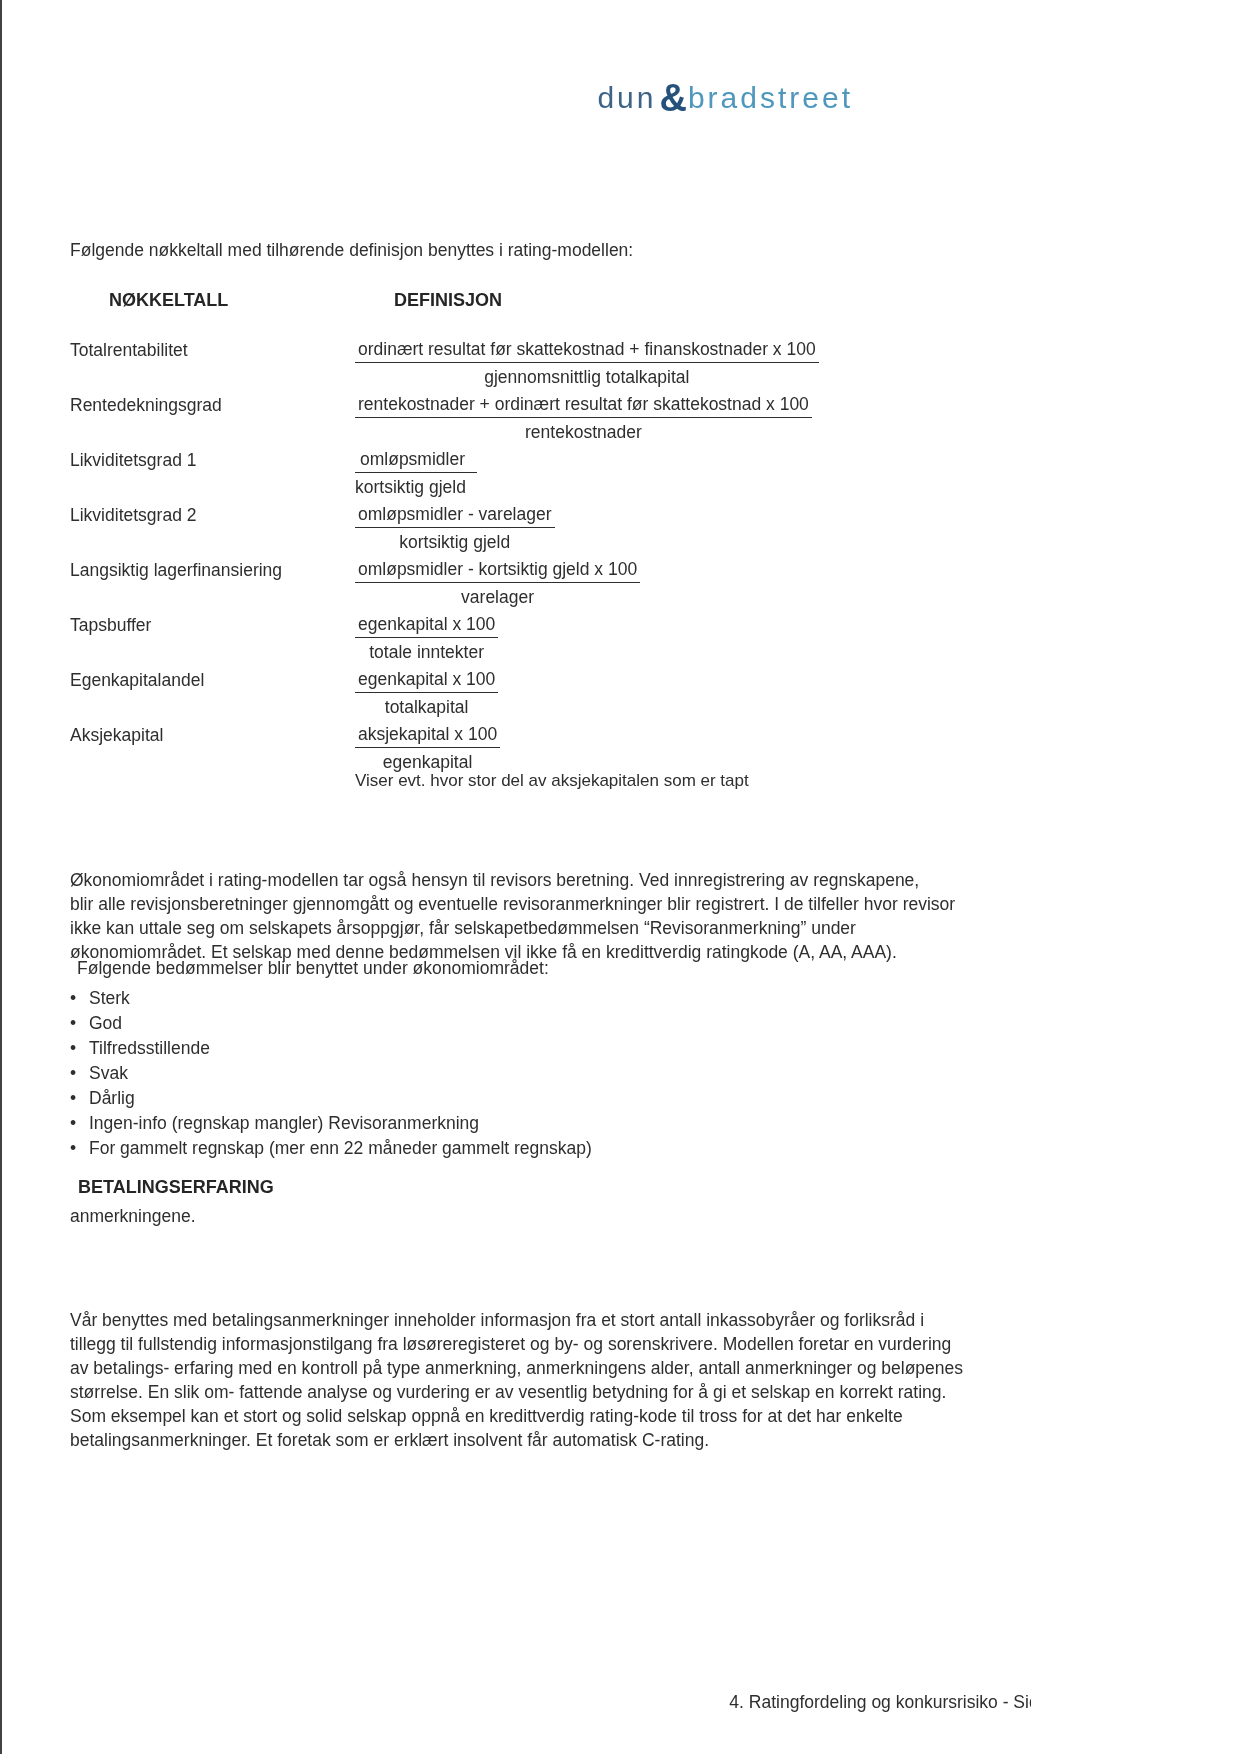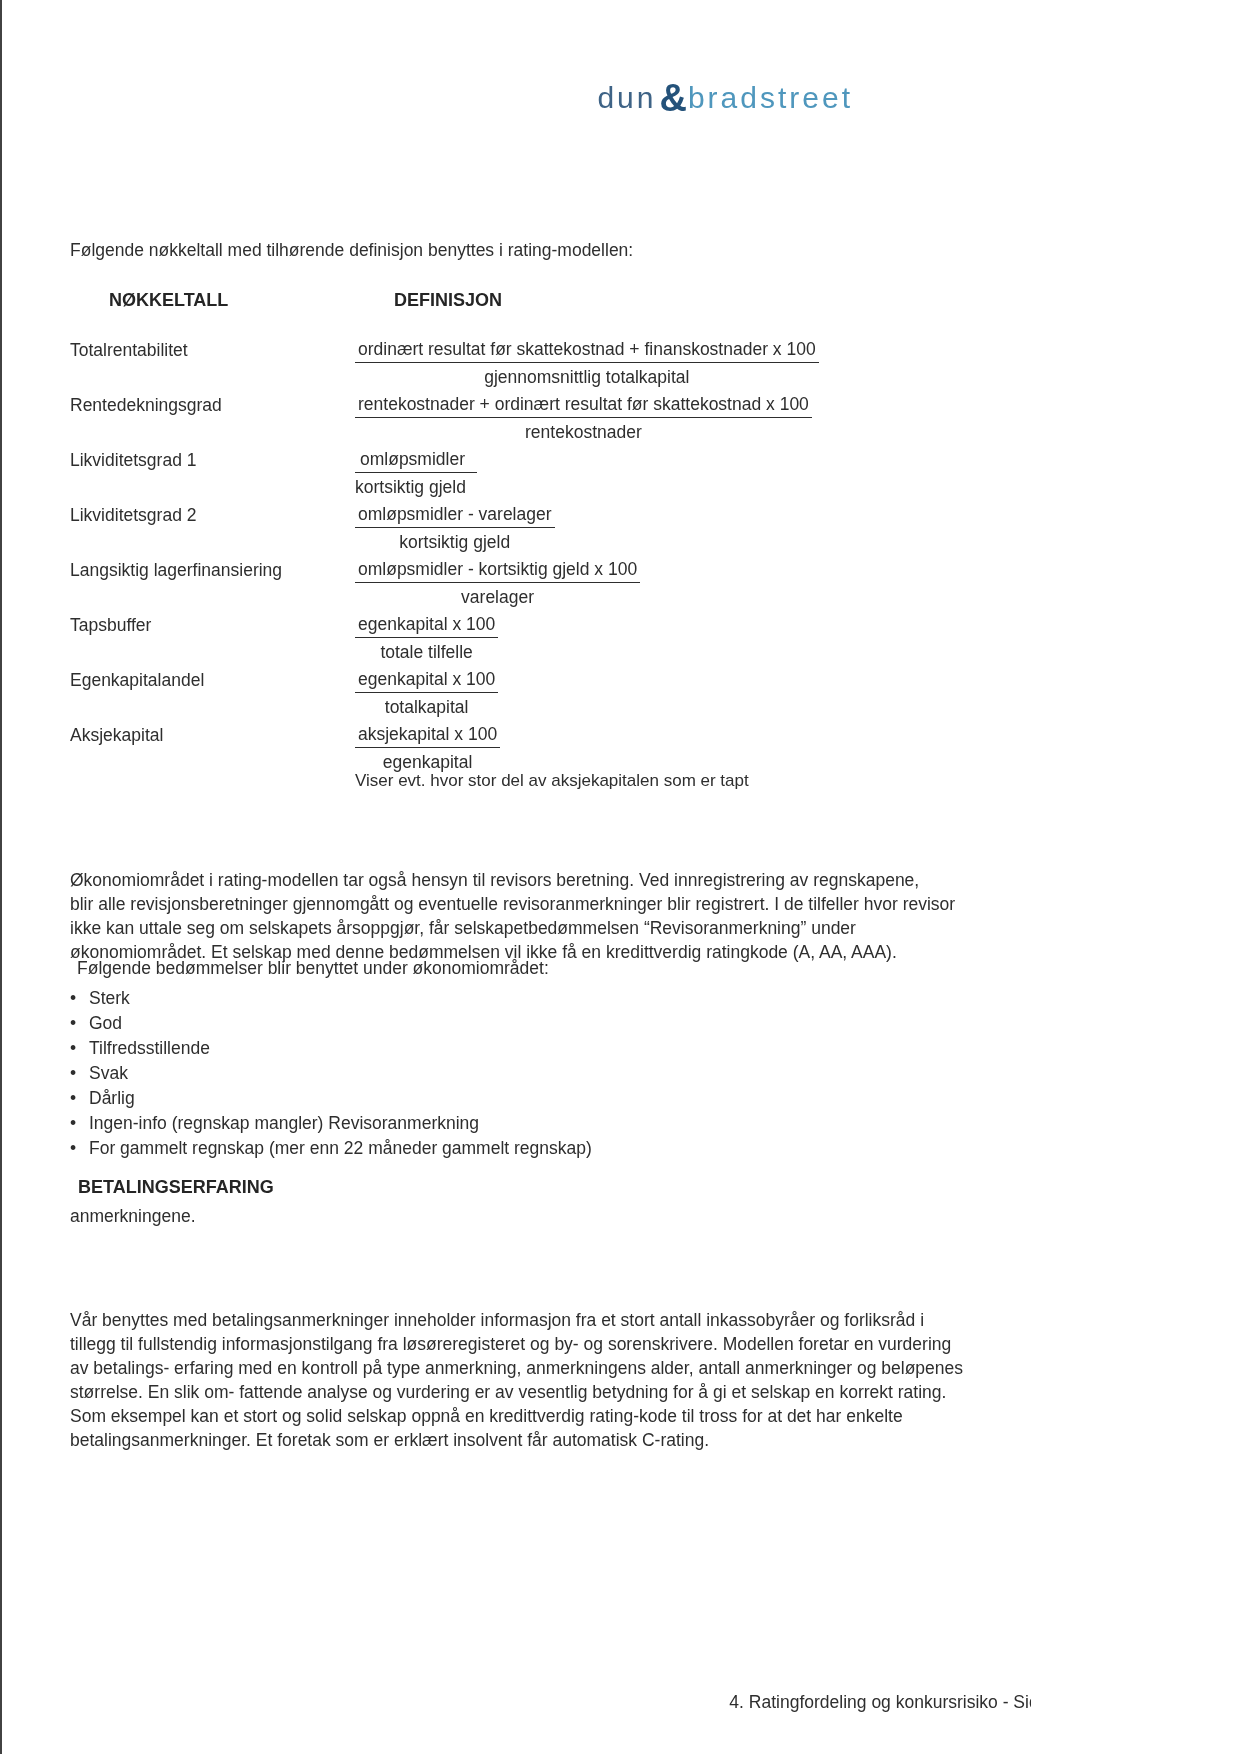--- a/index.html
+++ b/index.html
@@ -98,21 +98,21 @@
       <div class="tlabel">Langsiktig lagerfinansiering</div>
       <div class="frac">
         <span class="num">omløpsmidler - kortsiktig gjeld x 100</span>
         <span class="den">varelager</span>
       </div>
     </div>
     <div class="trow">
       <div class="tlabel">Tapsbuffer</div>
       <div class="frac">
         <span class="num">egenkapital x 100</span>
-        <span class="den">totale tilfelle</span>
+        <span class="den">totale inntekter</span>
       </div>
     </div>
     <div class="trow">
       <div class="tlabel">Egenkapitalandel</div>
       <div class="frac">
         <span class="num">egenkapital x 100</span>
         <span class="den">totalkapital</span>
       </div>
     </div>
     <div class="trow">

